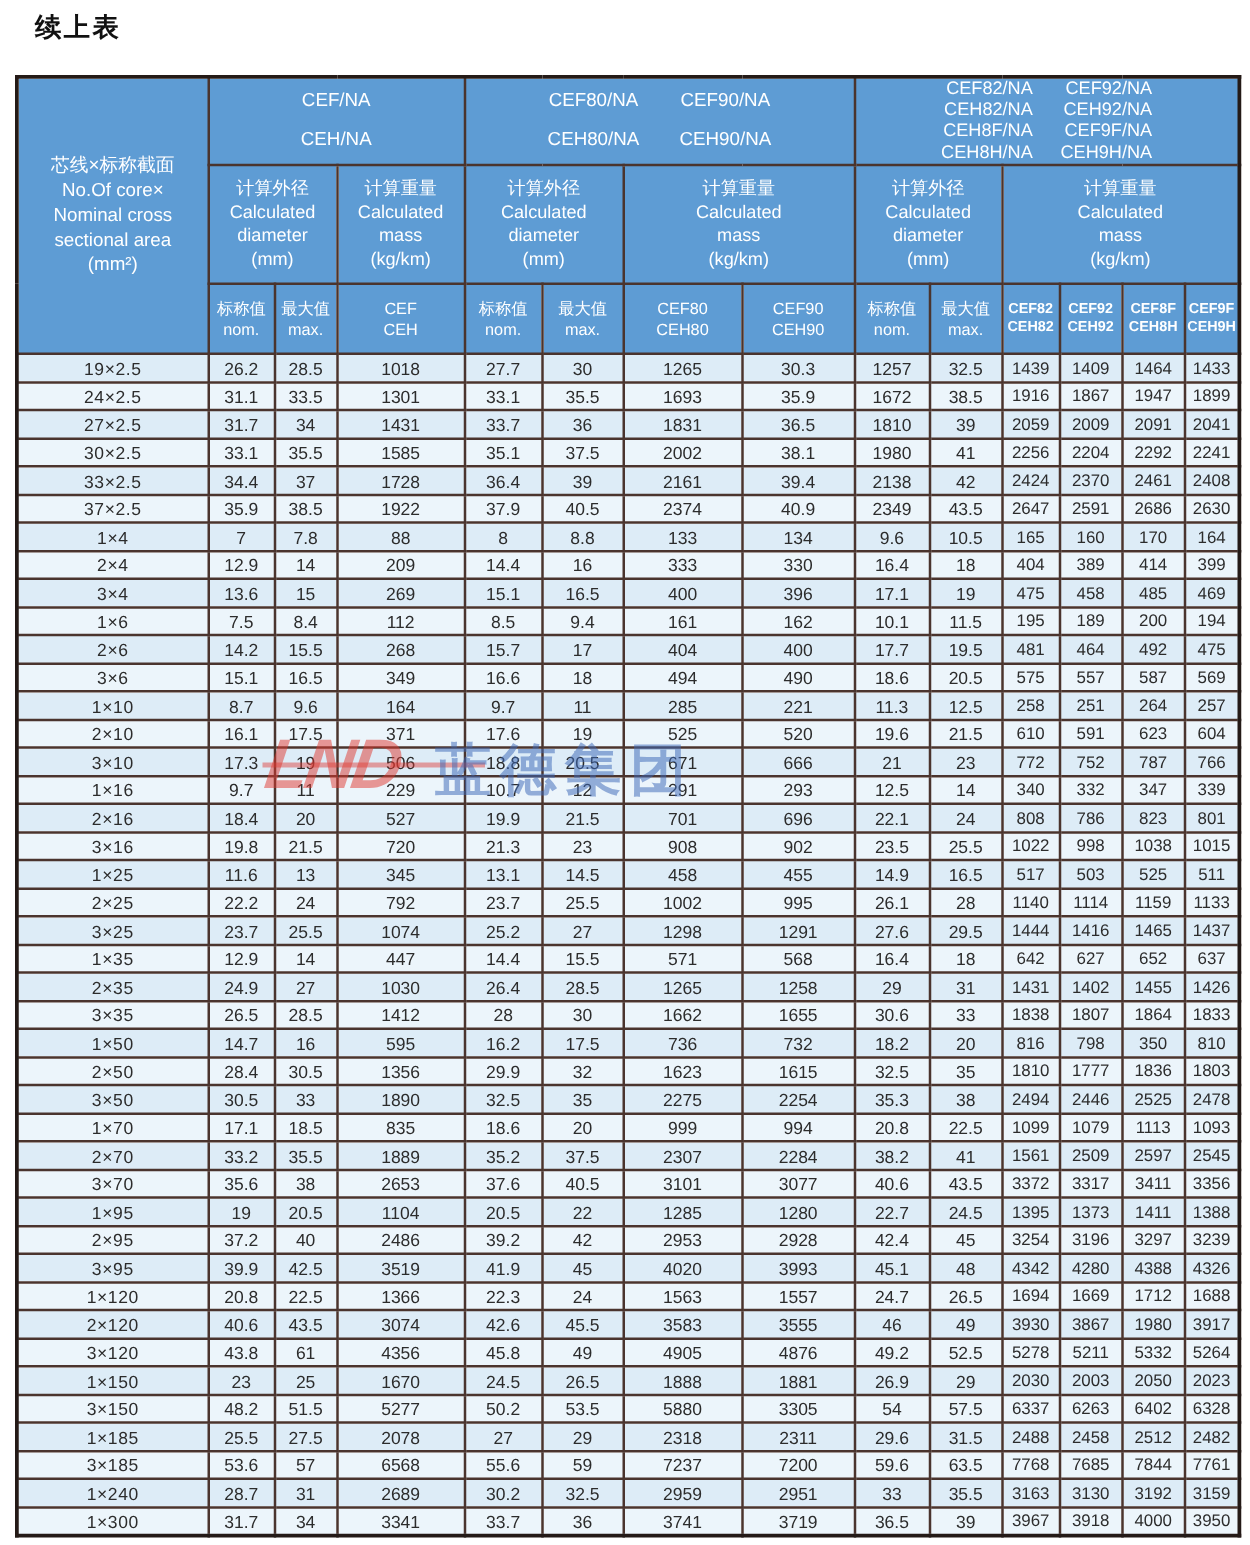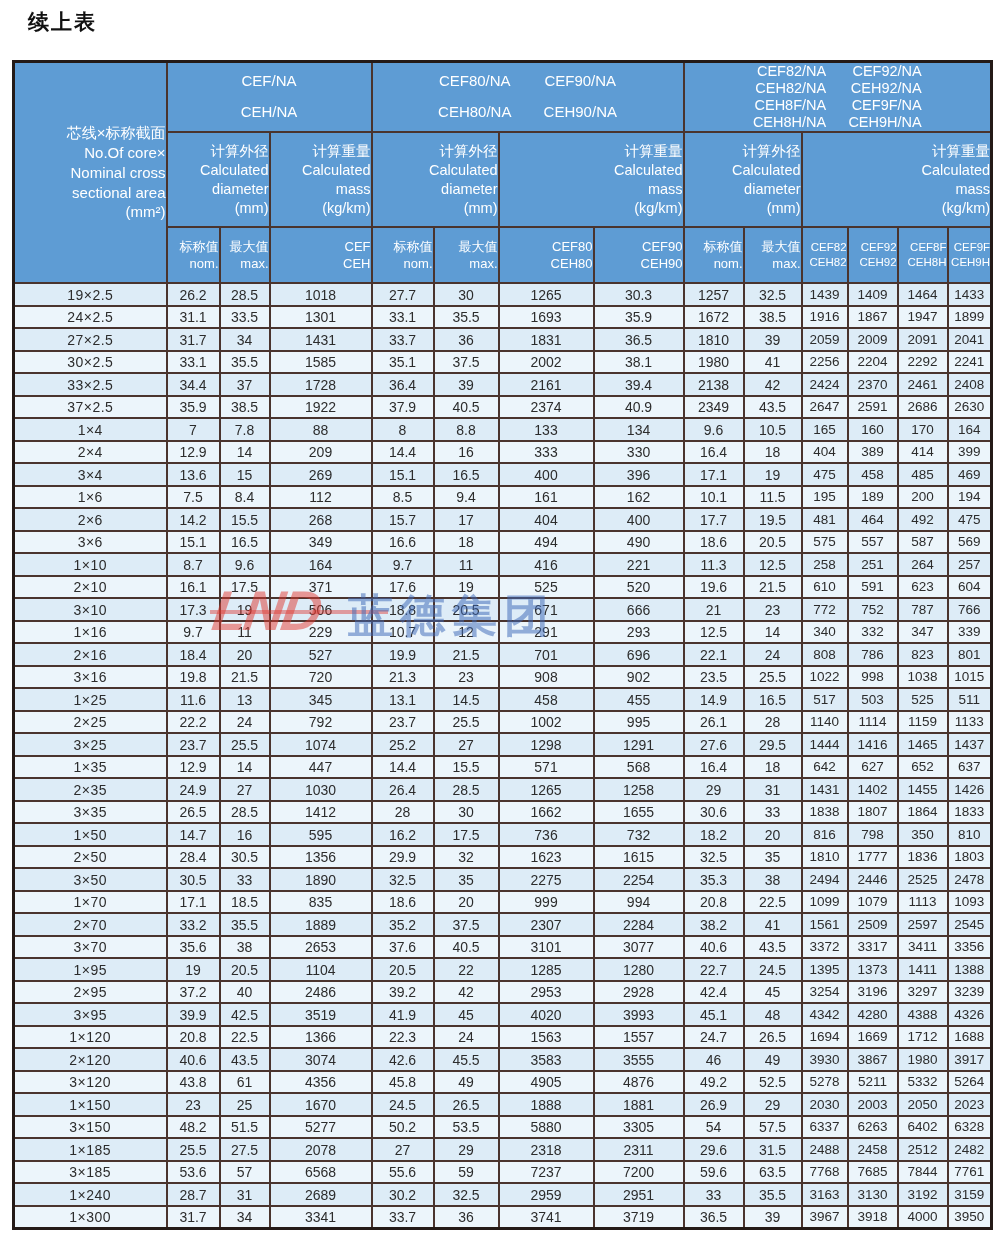--- a/index.html
+++ b/index.html
@@ -5,30 +5,30 @@
   html,body{margin:0;padding:0;background:#ffffff;width:1000px;height:1236px;
     font-family:"Liberation Sans",sans-serif;overflow:hidden;position:relative;}
   .page{position:relative;width:976px;height:1236px;background:#fff;}
   .doc-title{position:absolute;left:28px;top:8px;font-size:21px;font-weight:bold;
     color:#111;letter-spacing:2px;}
   table.spec{position:absolute;left:12px;top:60px;width:978px;border-collapse:collapse;
     table-layout:fixed;border:3px solid #241a17;}
   th,td{border:2px solid #4a342e;padding:0;text-align:center;vertical-align:middle;
     overflow:hidden;}
   thead th{background:#5e9cd4;color:#ffffff;font-weight:normal;}
-  .pre{white-space:pre-line;text-align:right;}
+  .pre{white-space:pre-line;}
   .corner{font-size:15px;line-height:1.32;}
   .grp{font-size:15px;}
   .grp .stack{display:inline-block;vertical-align:middle;line-height:2.05;
     margin:0 14px;white-space:pre-line;}
   .grp .stack4{display:inline-block;vertical-align:middle;line-height:1.18;
     margin:0 9px;font-size:14.5px;white-space:pre-line;text-align:right;}
   tr.measures th{font-size:14.5px;line-height:1.3;height:93px;}
   tr.subcols th{font-size:13px;line-height:1.35;height:54px;}
-  tr.subcols th.narrow{font-size:11.5px;}
+  tr.subcols th.narrow{font-size:11.5px;font-weight:bold;}
   tr.groups th{height:64px;}
   tbody td{height:20.5px;font-size:14px;color:#2c2c2c;line-height:1;}
   tbody td:first-child{font-size:14px;letter-spacing:0.5px;}
   tbody td:nth-child(n+11){font-size:13.5px;}
   tbody tr:nth-child(odd) td{background:#ddecf7;}
   tbody tr:nth-child(even) td{background:#ecf5fb;}
   
   .watermark{position:absolute;left:0;top:578px;width:1000px;height:72px;
     pointer-events:none;z-index:5;}
   .wm-logo{position:absolute;left:213px;top:0px;font-size:56px;font-weight:bold;
@@ -341,21 +341,21 @@
           <td>587</td>
           <td>569</td>
         </tr>
         <tr>
           <td>1×10</td>
           <td>8.7</td>
           <td>9.6</td>
           <td>164</td>
           <td>9.7</td>
           <td>11</td>
-          <td>416</td>
+          <td>285</td>
           <td>221</td>
           <td>11.3</td>
           <td>12.5</td>
           <td>258</td>
           <td>251</td>
           <td>264</td>
           <td>257</td>
         </tr>
         <tr>
           <td>2×10</td>

